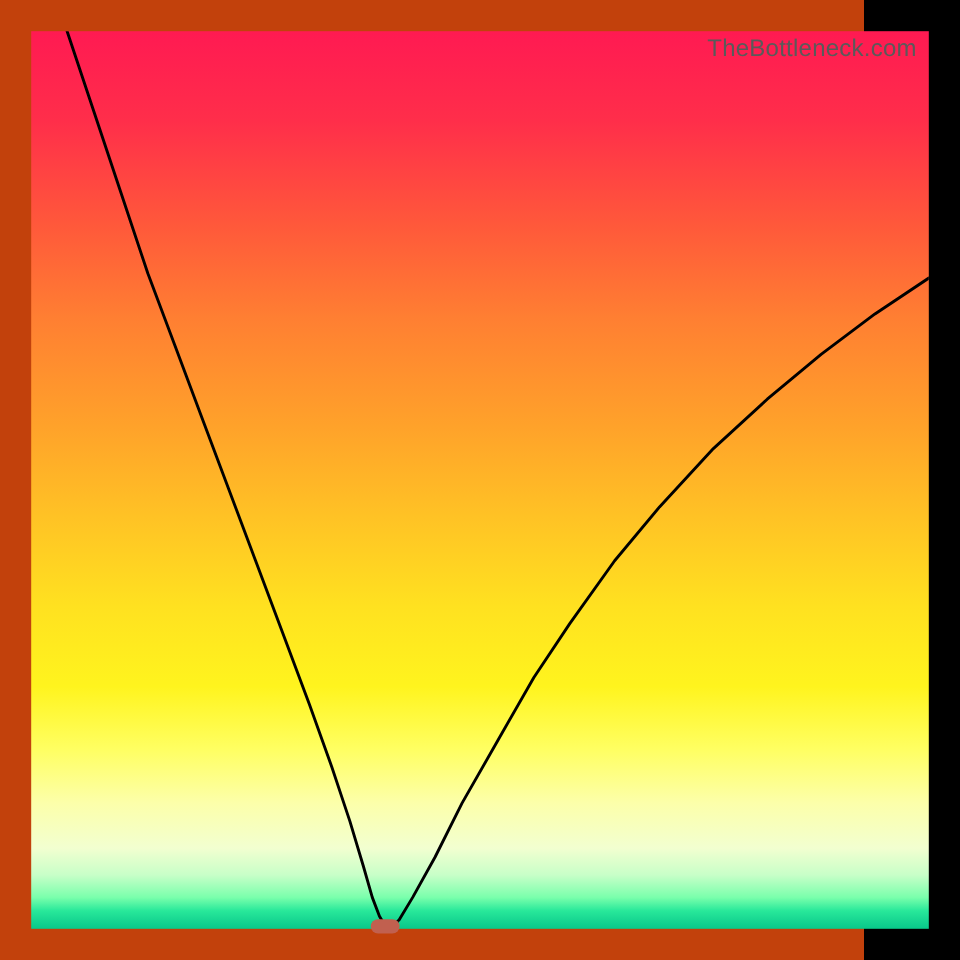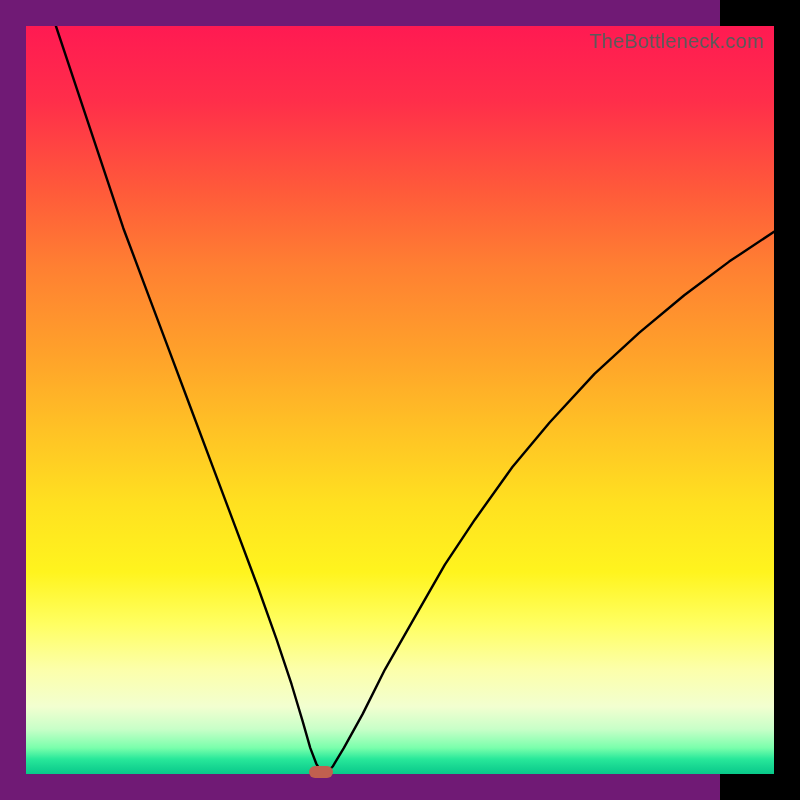--- a/index.html
+++ b/index.html
@@ -8,21 +8,21 @@
     width: 800px;
     height: 800px;
     overflow: hidden;
     background: #000;
     font-family: Arial, Helvetica, sans-serif;
   }
   .outer {
     position: relative;
     width: 720px;
     height: 800px;
-    background: #701a75;
+    background: #c2410c;
   }
   .plot {
     position: absolute;
     left: 26px;
     top: 26px;
     width: 748px;
     height: 748px;
     
     background: linear-gradient(
       to bottom,

